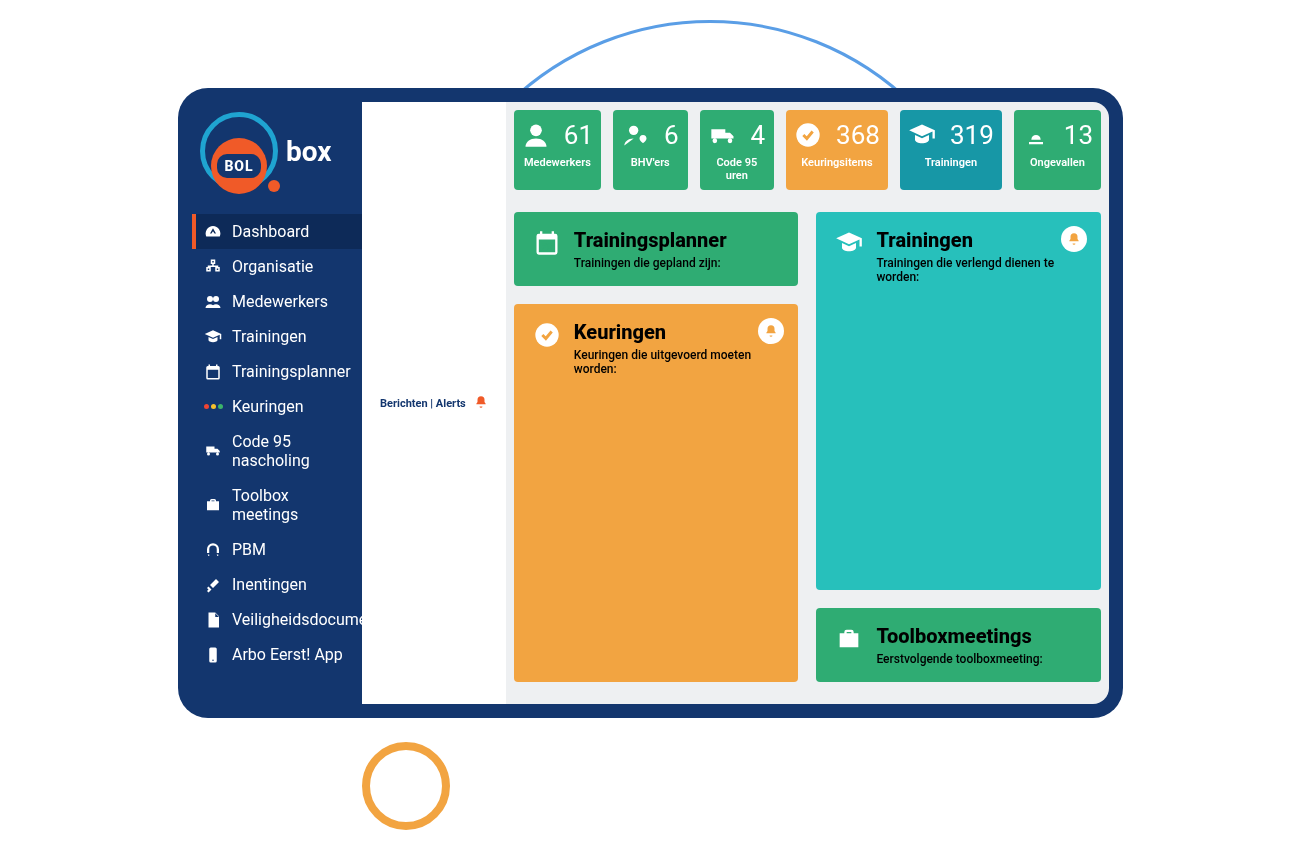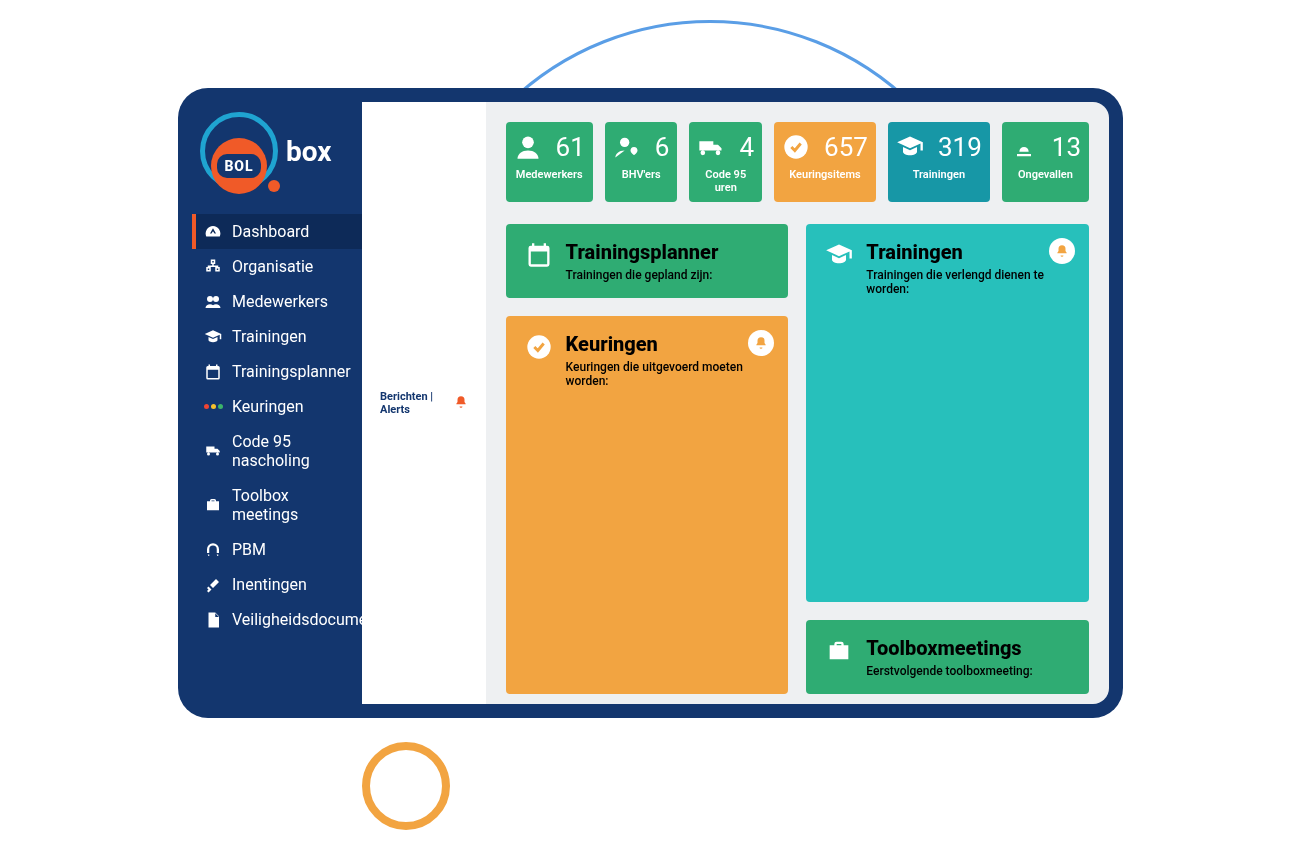--- a/index.html
+++ b/index.html
@@ -135,21 +135,21 @@
     padding: 8px 18px;
     display: flex;
     align-items: center;
     gap: 8px;
     font-size: 11px;
     font-weight: 700;
     color: #13366e;
   }
   .bell { color:#f05a28; }
   .content {
-    padding: 20px;
+    padding: 8px;
     flex: 1;
   }
   .stats {
     display: flex;
     gap: 12px;
     margin-bottom: 22px;
   }
   .stat {
     flex: 1;
     border-radius: 4px;
@@ -300,20 +300,29 @@
         <span>Inentingen</span>
       </li>
       <li class="nav-item">
         <span class="nav-icon">
             <svg viewBox="0 0 24 24">
               <path d="M6 2h9l5 5v15H6V2zm9 1v5h5"></path>
             </svg>
           </span>
         <span>Veiligheidsdocumenten</span>
       </li>
+      <li class="nav-item">
+        <span class="nav-icon">
+            <svg viewBox="0 0 24 24">
+              <rect x="7" y="2" width="10" height="20" rx="2"></rect>
+              <circle cx="12" cy="19" r="1" fill="#13366e"></circle>
+            </svg>
+          </span>
+        <span>Arbo Eerst! App</span>
+      </li>
     </ul>
   </aside>
 
   <main class="main">
     <div class="topbar">
       <span>Berichten | Alerts</span>
       <span class="bell">
         <svg width="14" height="14" viewBox="0 0 24 24" fill="#f05a28">
             <path d="M12 2a6 6 0 00-6 6v4l-2 3v1h16v-1l-2-3V8a6 6 0 00-6-6zm0 20a2.5 2.5 0 002.5-2.5h-5A2.5 2.5 0 0012 22z"></path>
           </svg>
@@ -360,21 +369,21 @@
           <div class="stat-label">Code 95 uren</div>
         </div>
         <div class="stat c-orange">
           <div class="stat-top">
             <span class="stat-icon">
                 <svg viewBox="0 0 24 24">
                   <circle cx="12" cy="12" r="10"></circle>
                   <path d="M8 12l3 3 5-6" stroke="#f2a441" stroke-width="2.5" fill="none"></path>
                 </svg>
               </span>
-            <span class="stat-val">657</span>
+            <span class="stat-val">368</span>
           </div>
           <div class="stat-label">Keuringsitems</div>
         </div>
         <div class="stat c-tealblue">
           <div class="stat-top">
             <span class="stat-icon">
                 <svg viewBox="0 0 24 24">
                   <path d="M12 3L1 8l11 5 9-4.09V15h2V8L12 3zm-6 9v4c0 1.66 2.69 3 6 3s6-1.34 6-3v-4l-6 2.73L6 12z"></path>
                 </svg>
               </span>

